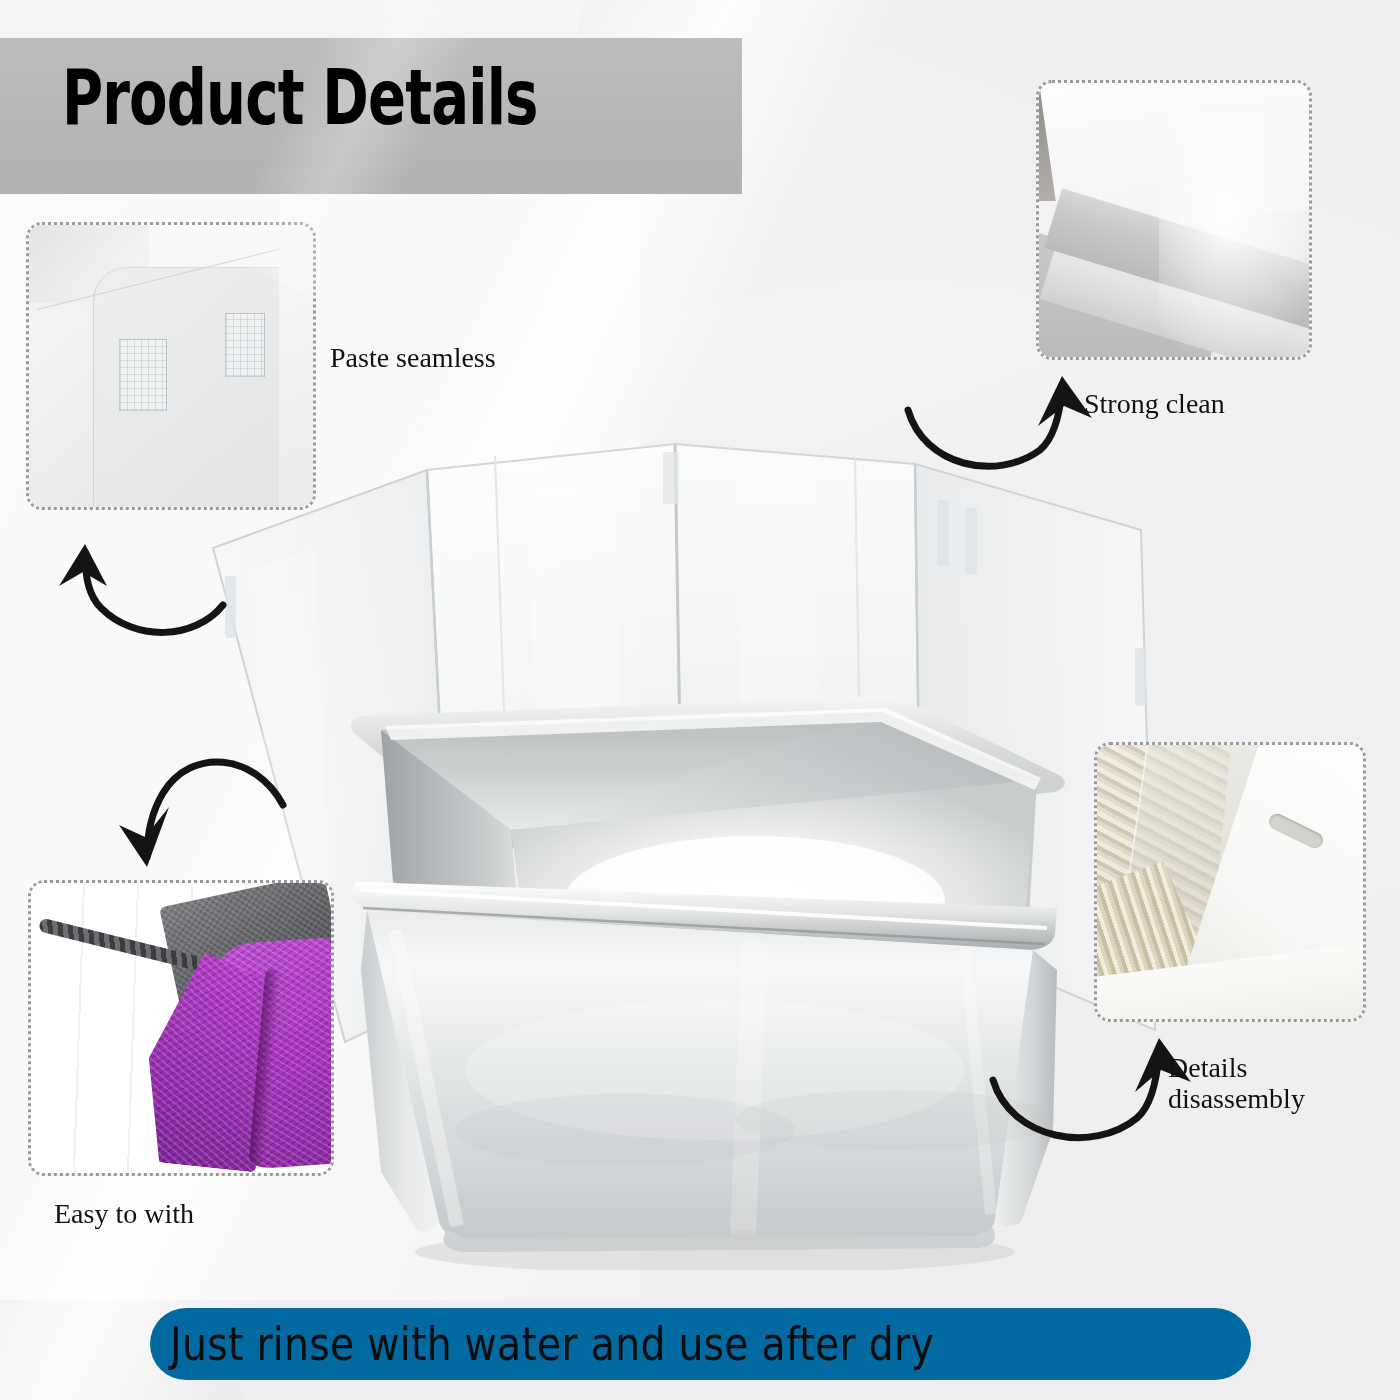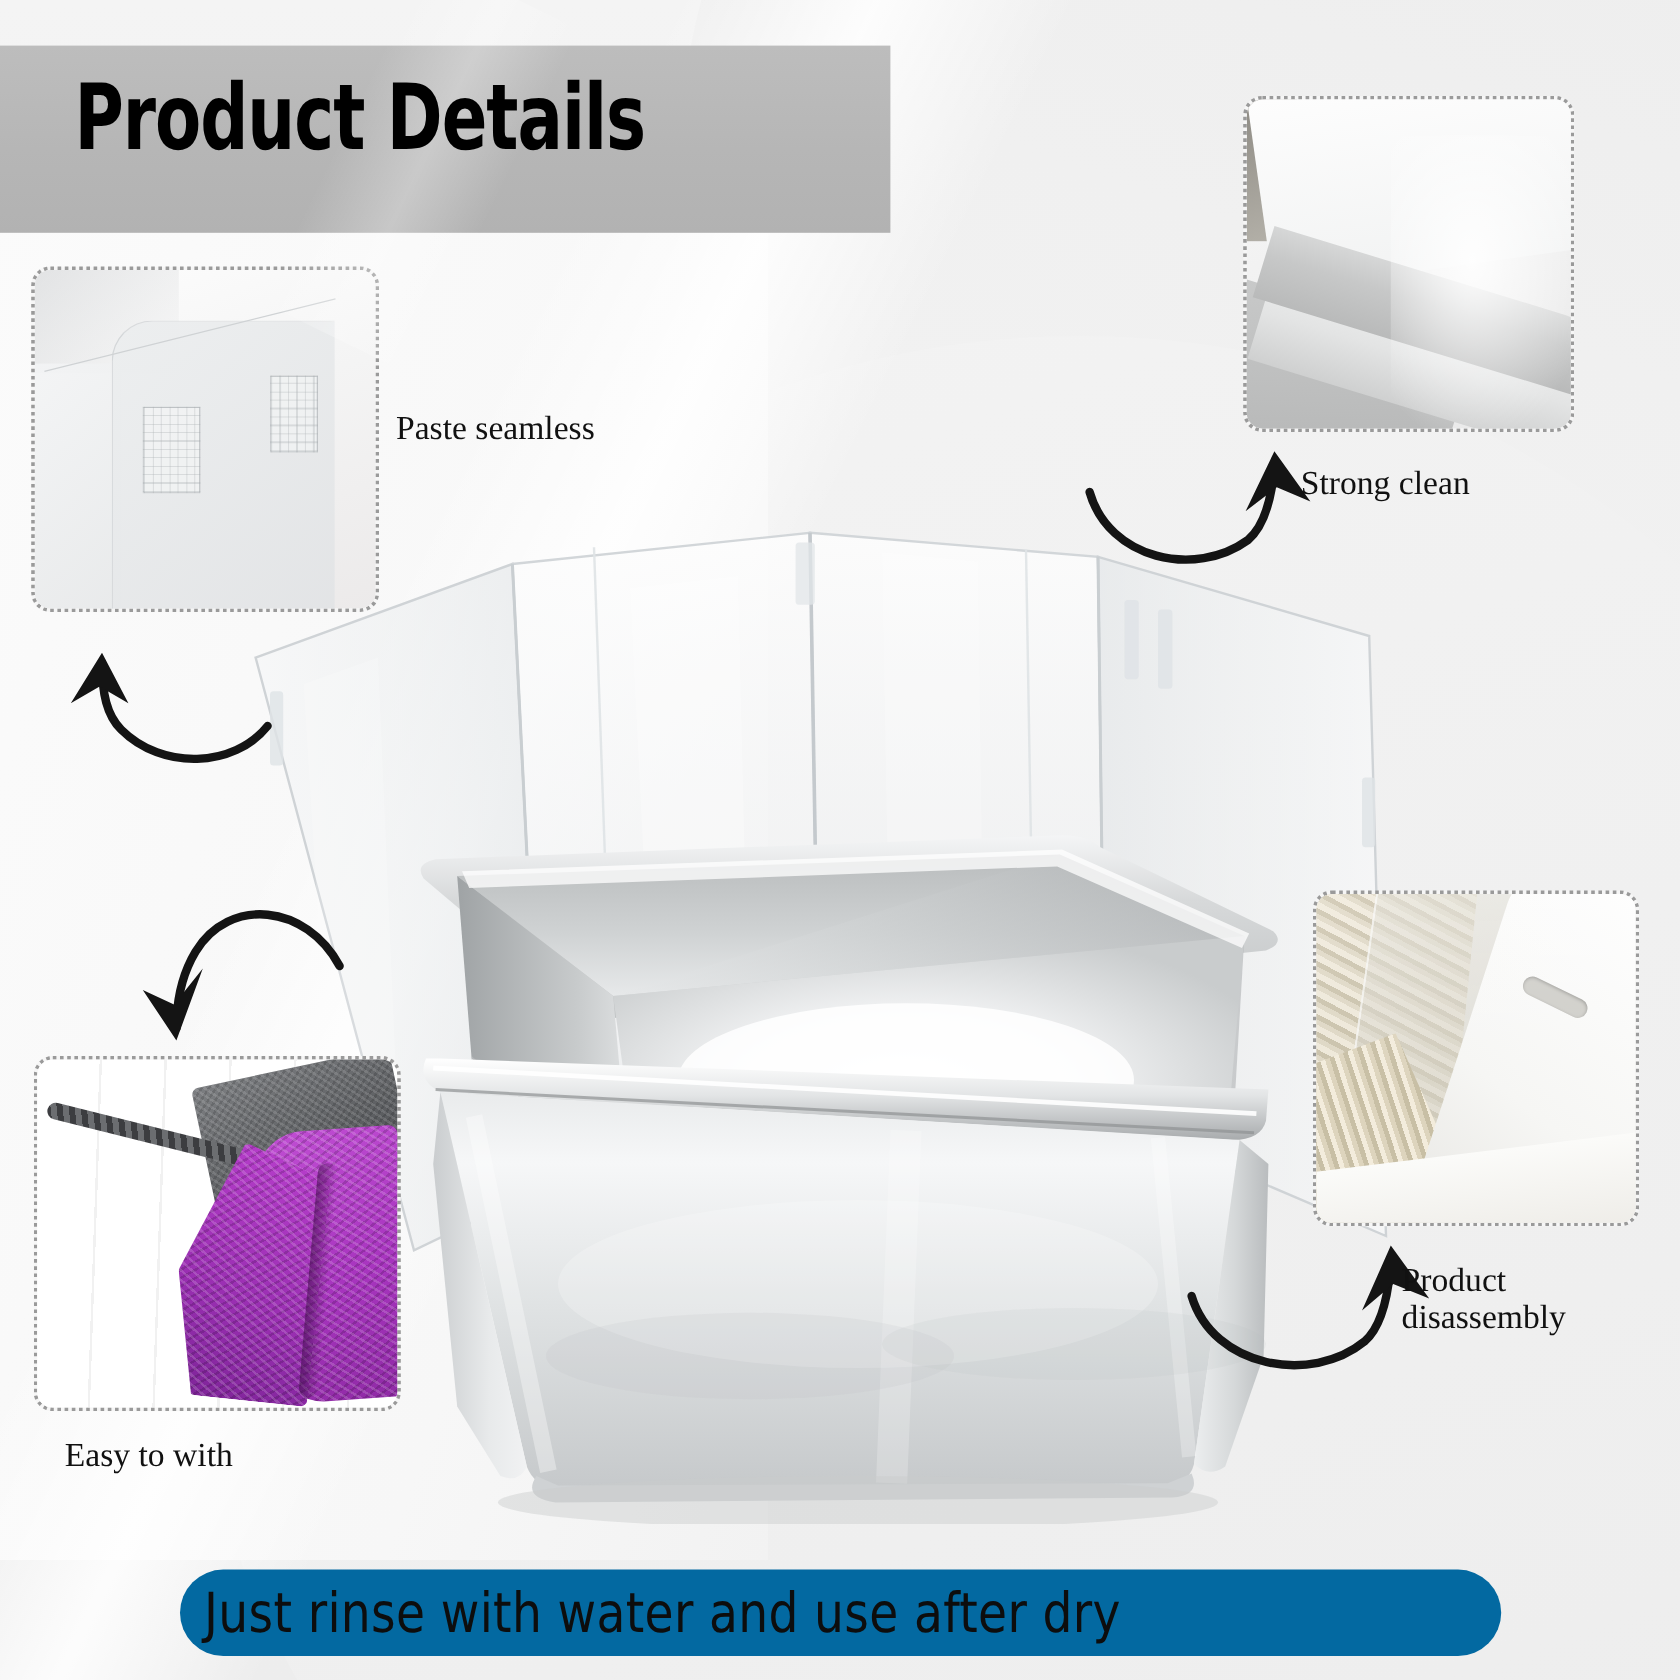--- a/index.html
+++ b/index.html
@@ -489,19 +489,19 @@
 
 <svg class="arrow" id="arrow-to-flexible" viewBox="0 0 215 140">
   <path d="M 8 58 C 26 118 108 132 152 96 C 166 84 172 58 174 30" fill="none" stroke="#141414" stroke-width="7" stroke-linecap="round"></path>
   <path d="M 174 16 L 206 60 L 176 48 L 150 70 Z" fill="#141414"></path>
 </svg>
 
 <div class="label" id="label-paste-seamless">Paste seamless</div>
 <div class="label" id="label-strong-paste">Strong clean</div>
 <div class="label" id="label-easy-clean">Easy to with</div>
 <div class="label" id="label-flexible">
-  <div>Product</div>
+  <div>Details</div>
   <div>disassembly</div>
 </div>
 
 <div id="footer-banner">
   <div id="footer-text">Just rinse with water and use after dry</div>
 </div>
 
 </body></html>

